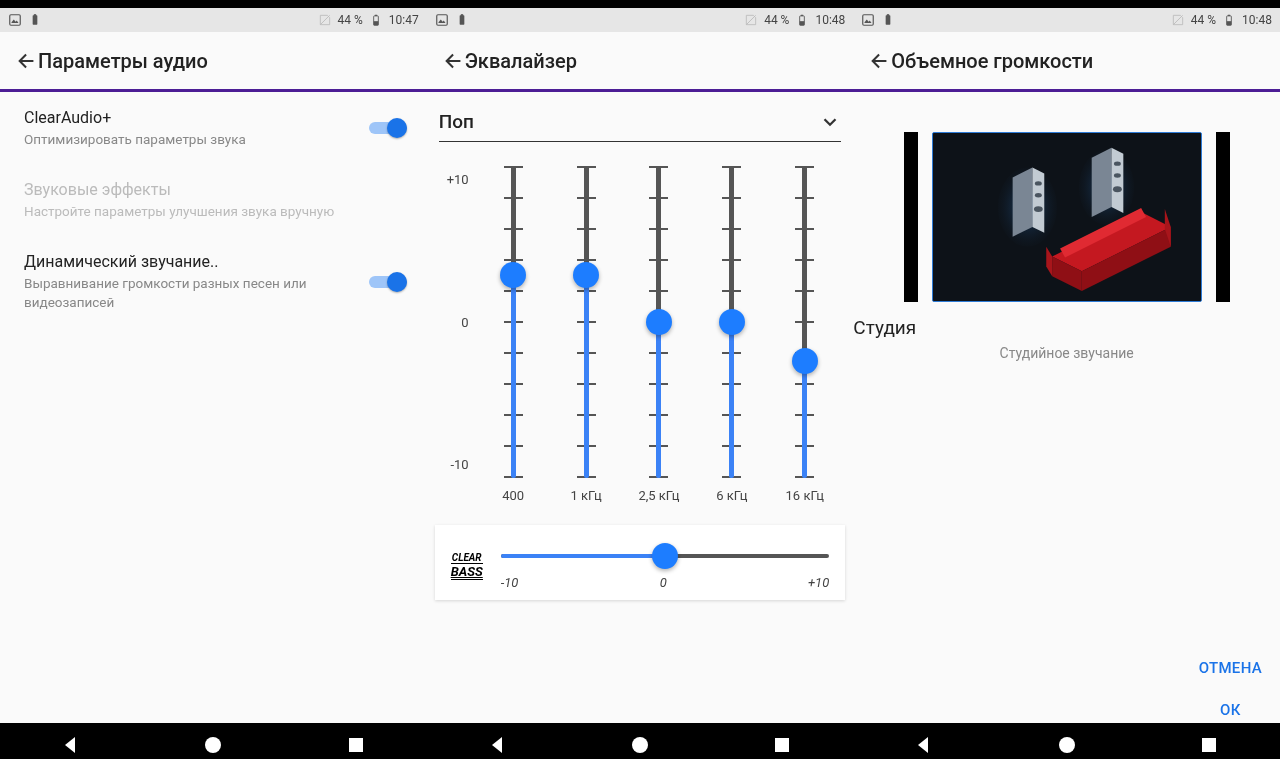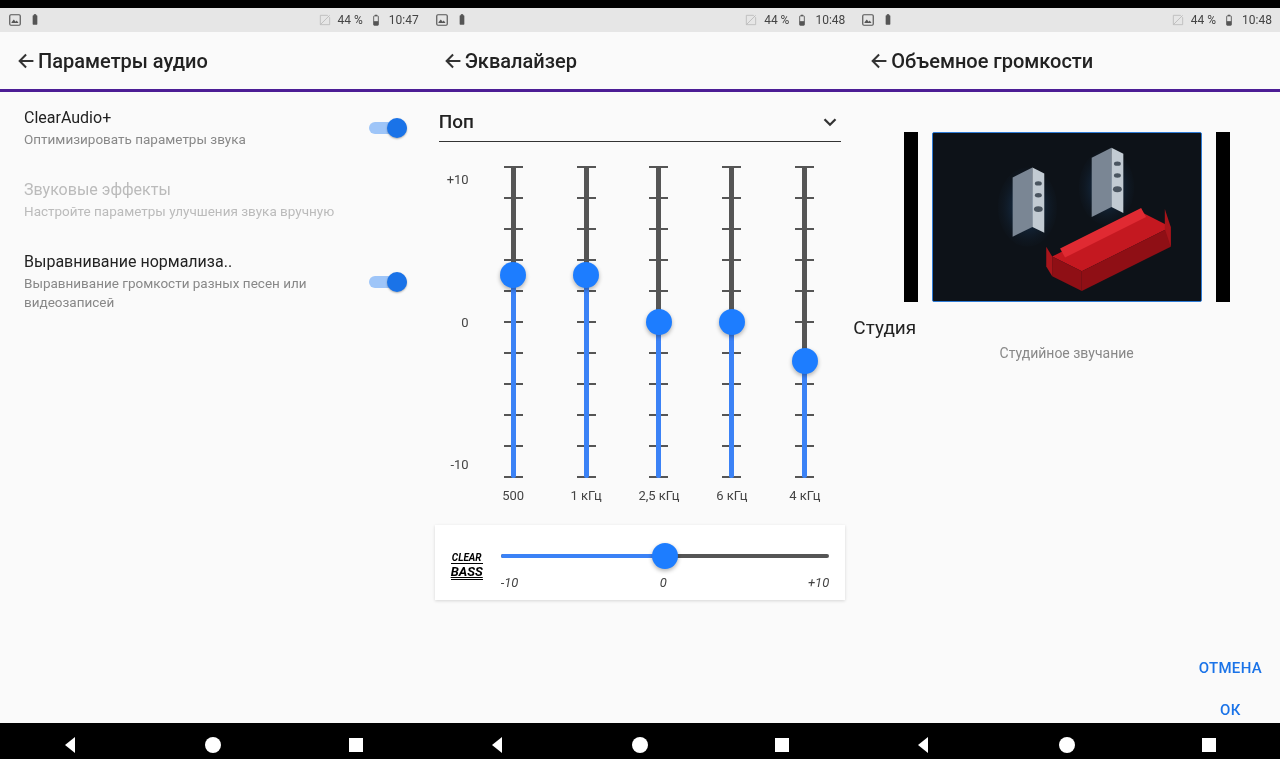--- a/index.html
+++ b/index.html
@@ -111,21 +111,21 @@
         </div>
     </div>
     <div class="setting disabled">
       <div class="texts">
         <div class="t1">Звуковые эффекты</div>
         <div class="t2">Настройте параметры улучшения звука вручную</div>
       </div>
     </div>
     <div class="setting">
       <div class="texts">
-        <div class="t1">Выравнивание нормализа..</div>
+        <div class="t1">Динамический звучание..</div>
         <div class="t2">Выравнивание громкости разных песен или видеозаписей</div>
       </div>
       <div class="switch">
           <div class="track"></div>
           <div class="thumb"></div>
         </div>
     </div>
   </div>
   <div class="nav-bar">
     <span class="nbtn">
@@ -209,21 +209,21 @@
                 <span></span>
                 <span></span>
                 <span></span>
                 <span></span>
                 <span></span>
                 <span></span>
               </div>
               <div class="fill" style="height:202.8px"></div>
               <div class="knob" style="top:109.19999999999999px"></div>
             </div>
-            <div class="freq-label">500</div>
+            <div class="freq-label">400</div>
           </div>
           <div class="eq-col">
             <div class="vtrack">
               <div class="ticks">
                 <span></span>
                 <span></span>
                 <span></span>
                 <span></span>
                 <span></span>
                 <span></span>
@@ -289,21 +289,21 @@
                 <span></span>
                 <span></span>
                 <span></span>
                 <span></span>
                 <span></span>
                 <span></span>
               </div>
               <div class="fill" style="height:117px"></div>
               <div class="knob" style="top:195px"></div>
             </div>
-            <div class="freq-label">4 кГц</div>
+            <div class="freq-label">16 кГц</div>
           </div>
         </div>
     </div>
     <div class="bass-card">
       <div class="clearbass-logo">
         <div>CLEAR</div>
         <div class="b ul">BASS</div>
       </div>
       <div class="hslider-wrap">
         <div class="hslider">

